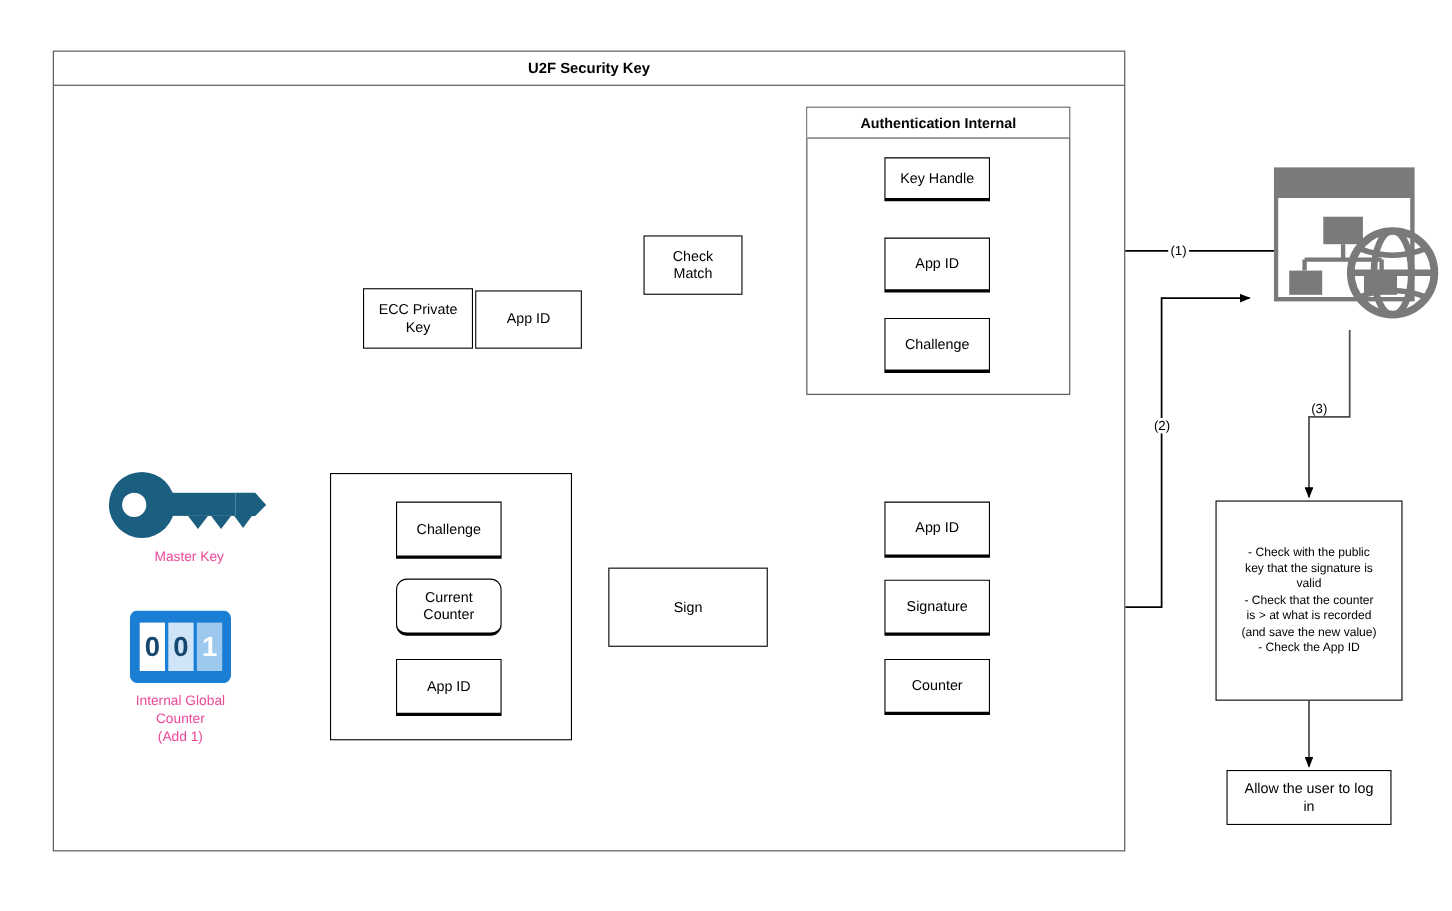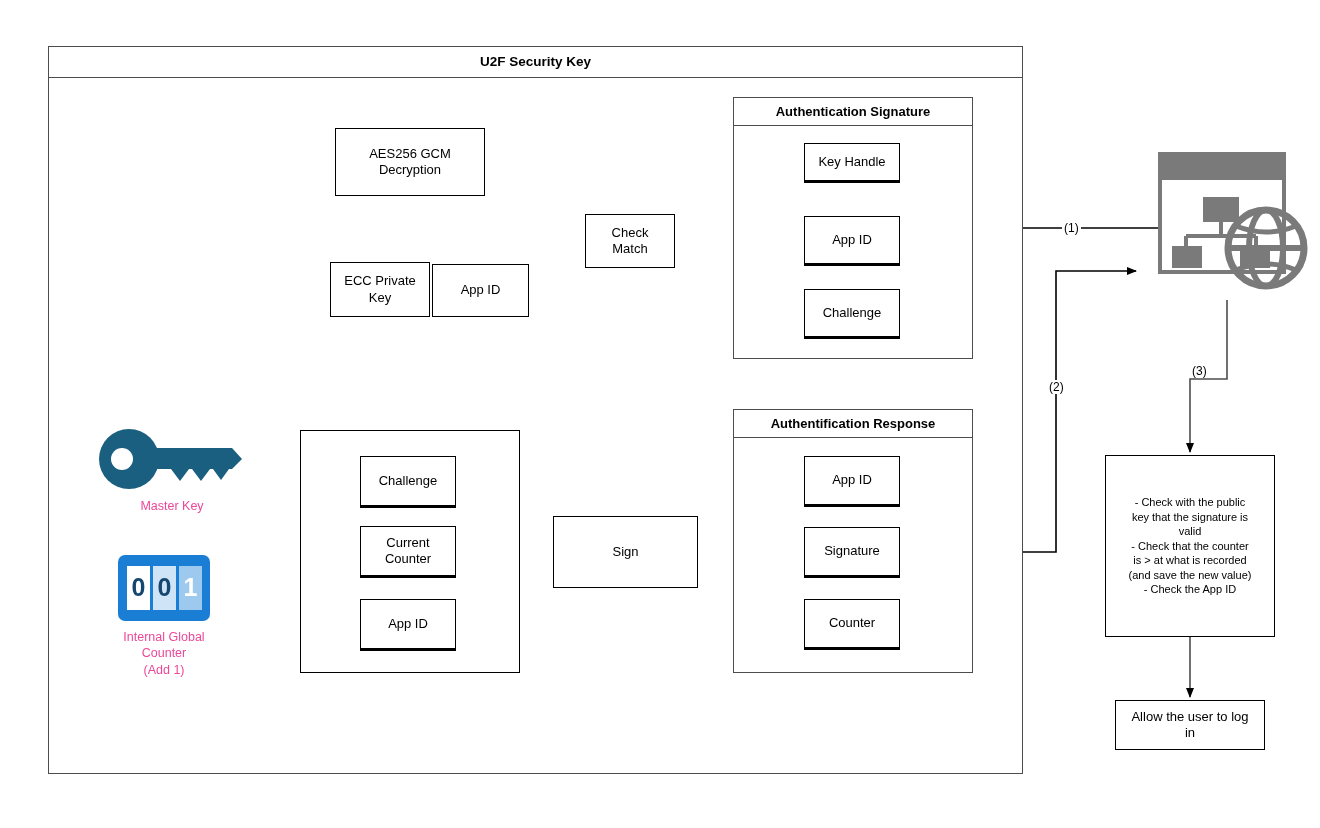--- a/index.html
+++ b/index.html
@@ -118,49 +118,44 @@
       <path d="M1227,300 L1227,379 L1190,379 L1190,452" marker-end="url(#arrow)" stroke="#4d4d4d"></path>
 
       <path d="M1190,637 L1190,697" marker-end="url(#arrow)" stroke="#4d4d4d"></path>
     </g>
   </svg>
 
   <div class="outer" style="left:48px;top:46px;width:975px;height:728px;">
     <div class="outer-title">U2F Security Key</div>
   </div>
 
-  <div class="node multiline" style="left:335px;top:128px;width:150px;height:68px;">AES256 GCM
-Decryption</div>
 
   <div class="node multiline" style="left:286px;top:262px;width:100px;height:55px;margin-left:44px;">ECC Private
 Key</div>
 
   <div class="node" style="left:432px;top:264px;width:97px;height:53px;">App ID</div>
 
   <div class="node multiline" style="left:585px;top:214px;width:90px;height:54px;">Check
 Match</div>
 
   <div class="node" style="left:553px;top:516px;width:145px;height:72px;">Sign</div>
 
   <div class="group" style="left:300px;top:430px;width:220px;height:243px;border-color:#000;border-width:1.6px;"></div>
   <div class="node thickbtm" style="left:360px;top:456px;width:96px;height:52px;">Challenge</div>
-  <div class="node thickbtm multiline" style="left:360px;top:526px;width:96px;height:52px;">Current
+  <div class="node thickbtm multiline" style="left:360px;top:526px;width:96px;height:52px;border-radius:10px;">Current
 Counter</div>
   <div class="node thickbtm" style="left:360px;top:599px;width:96px;height:52px;">App ID</div>
 
   <div class="group" style="left:733px;top:97px;width:240px;height:262px;">
-    <div class="group-title">Authentication Signature</div>
+    <div class="group-title">Authentication Internal</div>
   </div>
   <div class="node thickbtm" style="left:804px;top:143px;width:96px;height:40px;">Key Handle</div>
   <div class="node thickbtm" style="left:804px;top:216px;width:96px;height:50px;">App ID</div>
   <div class="node thickbtm" style="left:804px;top:289px;width:96px;height:50px;">Challenge</div>
 
-  <div class="group" style="left:733px;top:409px;width:240px;height:264px;">
-    <div class="group-title">Authentification Response</div>
-  </div>
   <div class="node thickbtm" style="left:804px;top:456px;width:96px;height:51px;">App ID</div>
   <div class="node thickbtm" style="left:804px;top:527px;width:96px;height:51px;">Signature</div>
   <div class="node thickbtm" style="left:804px;top:599px;width:96px;height:51px;">Counter</div>
 
   <div class="icon-wrap" style="left:96px;top:428px;width:150px;height:62px;">
     <svg width="150" height="62" viewBox="0 0 150 62">
       <g fill="#1a5f7f">
         <circle cx="33" cy="31" r="30"></circle>
         <rect x="33" y="20" width="85" height="21"></rect>
         <path d="M118,20 L136,20 L146,31 L136,41 L118,41 Z"></path>

